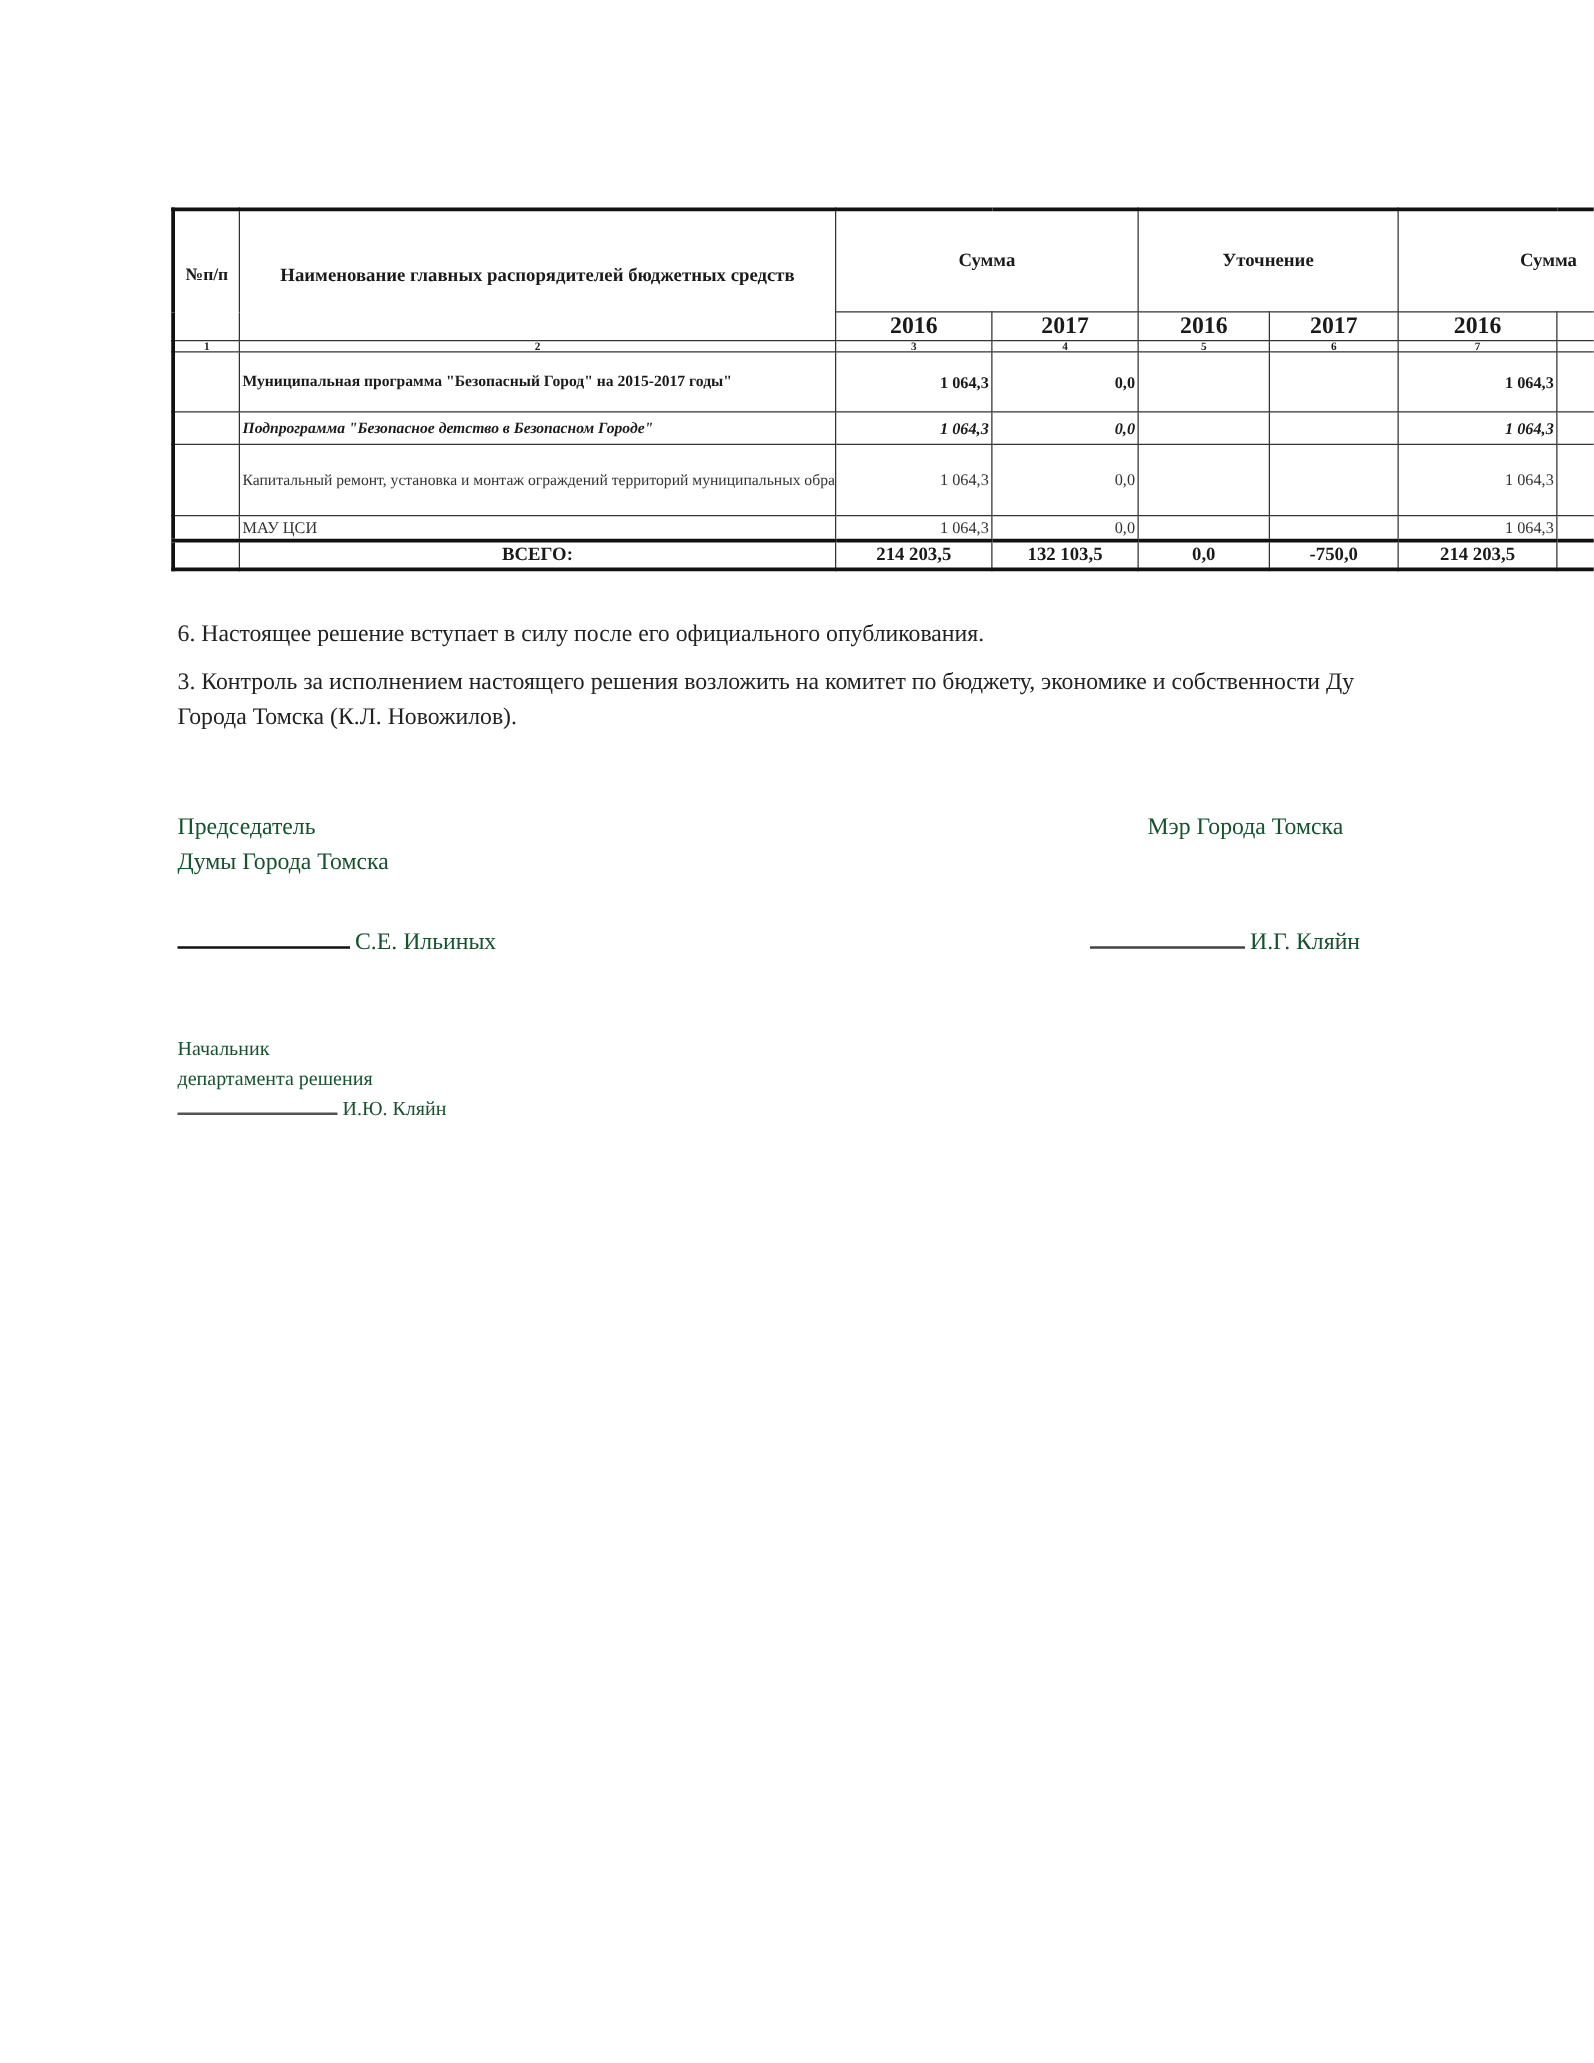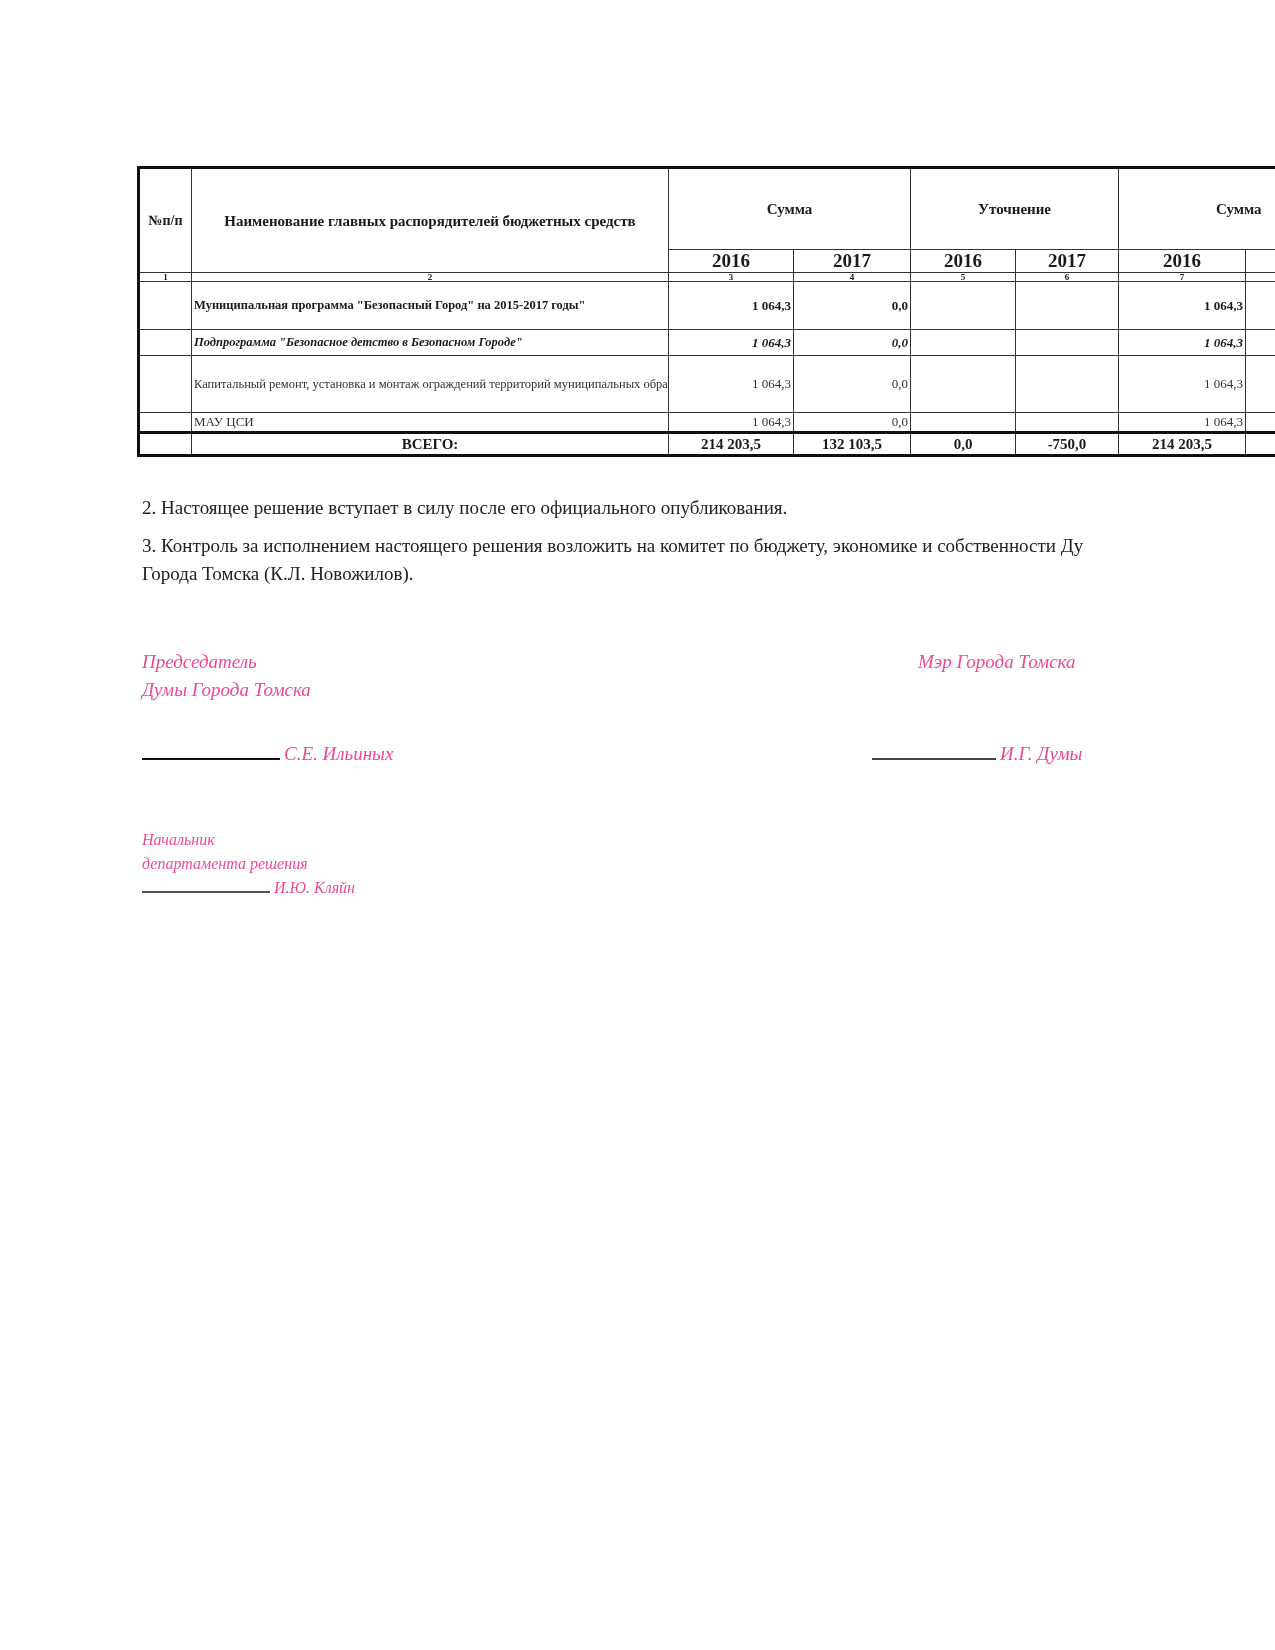--- a/index.html
+++ b/index.html
@@ -29,21 +29,21 @@
   tr.r-sub td { height: 25px; font-style: italic; font-weight: bold; }
   tr.r-sub td.name-cell { font-size: 12.5px; }
   tr.r-cap td { height: 56px; color: #333; }
   tr.r-cap td.name-cell { font-size: 12.5px; }
   tr.r-mau td { height: 18px; line-height: 18px; color: #333; }
   tr.r-mau td.name-cell { font-size: 13px; }
   tr.r-total td { height: 20px; font-weight: bold; font-size: 15px; border-top: 3px solid #111; text-align: center; }
   tr.r-total td.name-cell { font-size: 15px; }
   tr.r-total td.val { font-size: 15px; }
   .para { position: absolute; left: 142px; font-size: 19px; line-height: 28px; white-space: nowrap; color: #222; }
-  .sig { position: absolute; font-size: 19px; line-height: 28px; white-space: nowrap; color: #ec4899; font-style: italic; }
+  .sig { position: absolute; font-size: 19px; line-height: 28px; white-space: nowrap; color: #14532d; }
   .sig-line { display: inline-block; border-bottom: 2px solid #111; vertical-align: baseline; margin-right: 4px; }
   .small { font-size: 16px; line-height: 24px; }
 </style>
 </head>
 <body>
 
 <table class="budget">
   <colgroup>
     <col style="width:53px">
     <col style="width:477px">
@@ -126,32 +126,32 @@
     <td class="val">214 203,5</td>
     <td class="val">132 103,5</td>
     <td class="val">0,0</td>
     <td class="val">-750,0</td>
     <td class="val">214 203,5</td>
     <td></td>
   </tr>
 </tbody>
   </table>
 
-<div class="para" style="top:494px;">2. Настоящее решение вступает в силу после его официального опубликования.</div>
+<div class="para" style="top:494px;">6. Настоящее решение вступает в силу после его официального опубликования.</div>
 <div class="para" style="top:532px;">3. Контроль за исполнением настоящего решения возложить на комитет по бюджету, экономике и собственности Ду</div>
 <div class="para" style="top:560px;">Города Томска (К.Л. Новожилов).</div>
 
 <div class="sig" style="left:142px; top:648px;">Председатель</div>
 <div class="sig" style="left:142px; top:676px;">Думы Города Томска</div>
 <div class="sig" style="left:142px; top:740px;">
   <span class="sig-line" style="width:138px;"></span><span>С.Е. Ильиных</span>
 </div>
 
 <div class="sig" style="left:918px; top:648px;">Мэр Города Томска</div>
 <div class="sig" style="left:872px; top:740px;">
-  <span class="sig-line" style="width:124px; border-bottom-color:#444;"></span><span>И.Г. Думы</span>
+  <span class="sig-line" style="width:124px; border-bottom-color:#444;"></span><span>И.Г. Кляйн</span>
 </div>
 
 <div class="sig small" style="left:142px; top:828px;">Начальник</div>
 <div class="sig small" style="left:142px; top:852px;">департамента решения</div>
 <div class="sig small" style="left:142px; top:876px;">
   <span class="sig-line" style="width:128px; border-bottom-color:#555;"></span><span>И.Ю. Кляйн</span>
 </div>
 
 </body></html>

